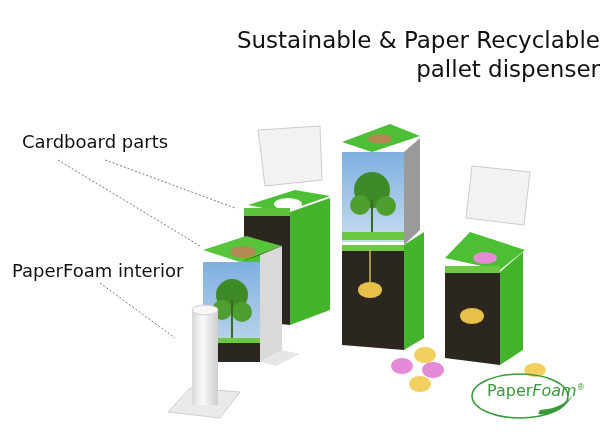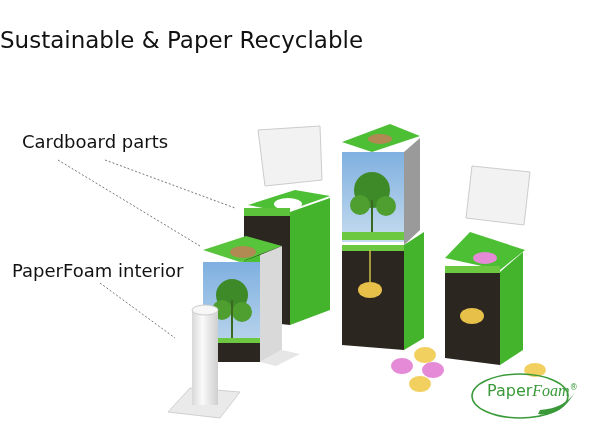--- a/index.html
+++ b/index.html
@@ -1,28 +1,29 @@
 <!DOCTYPE html>
 <html><head>
 <meta charset="utf-8">
 <style>
   html,body{margin:0;padding:0;background:#fff;}
   body{width:600px;height:440px;position:relative;overflow:hidden;font-family:"DejaVu Sans","Liberation Sans",sans-serif;}
-  .title{position:absolute;left:0;top:26px;width:600px;text-align:left;font-size:23px;line-height:29px;color:#111;}
+  .title{position:absolute;left:0;top:26px;width:600px;text-align:right;font-size:23px;line-height:29px;color:#111;}
   .label{position:absolute;font-size:18px;color:#111;}
   svg{position:absolute;left:0;top:0;}
   .logo{position:absolute;left:470px;top:372px;width:120px;height:50px;}
   .logo-text{position:absolute;left:17px;top:9px;font-size:16px;color:#3a9a3a;font-style:normal;}
-  .logo-text i{font-style:italic;font-family:Liberation Serif, serif;}
+  .logo-text i{font-style:italic;}
 </style>
 </head>
 <body>
 
 <div class="title">
   <div>Sustainable &amp; Paper Recyclable</div>
+  <div>pallet dispenser</div>
 </div>
 
 <div class="label" style="left:22px;top:131px;">Cardboard parts</div>
 <div class="label" style="left:12px;top:260px;">PaperFoam interior</div>
 
 <svg width="600" height="440">
   <defs>
     <linearGradient id="sky" x1="0" y1="0" x2="0" y2="1">
       <stop offset="0" stop-color="#7fb0e0"></stop>
         <stop offset="1" stop-color="#c6dcef"></stop>

